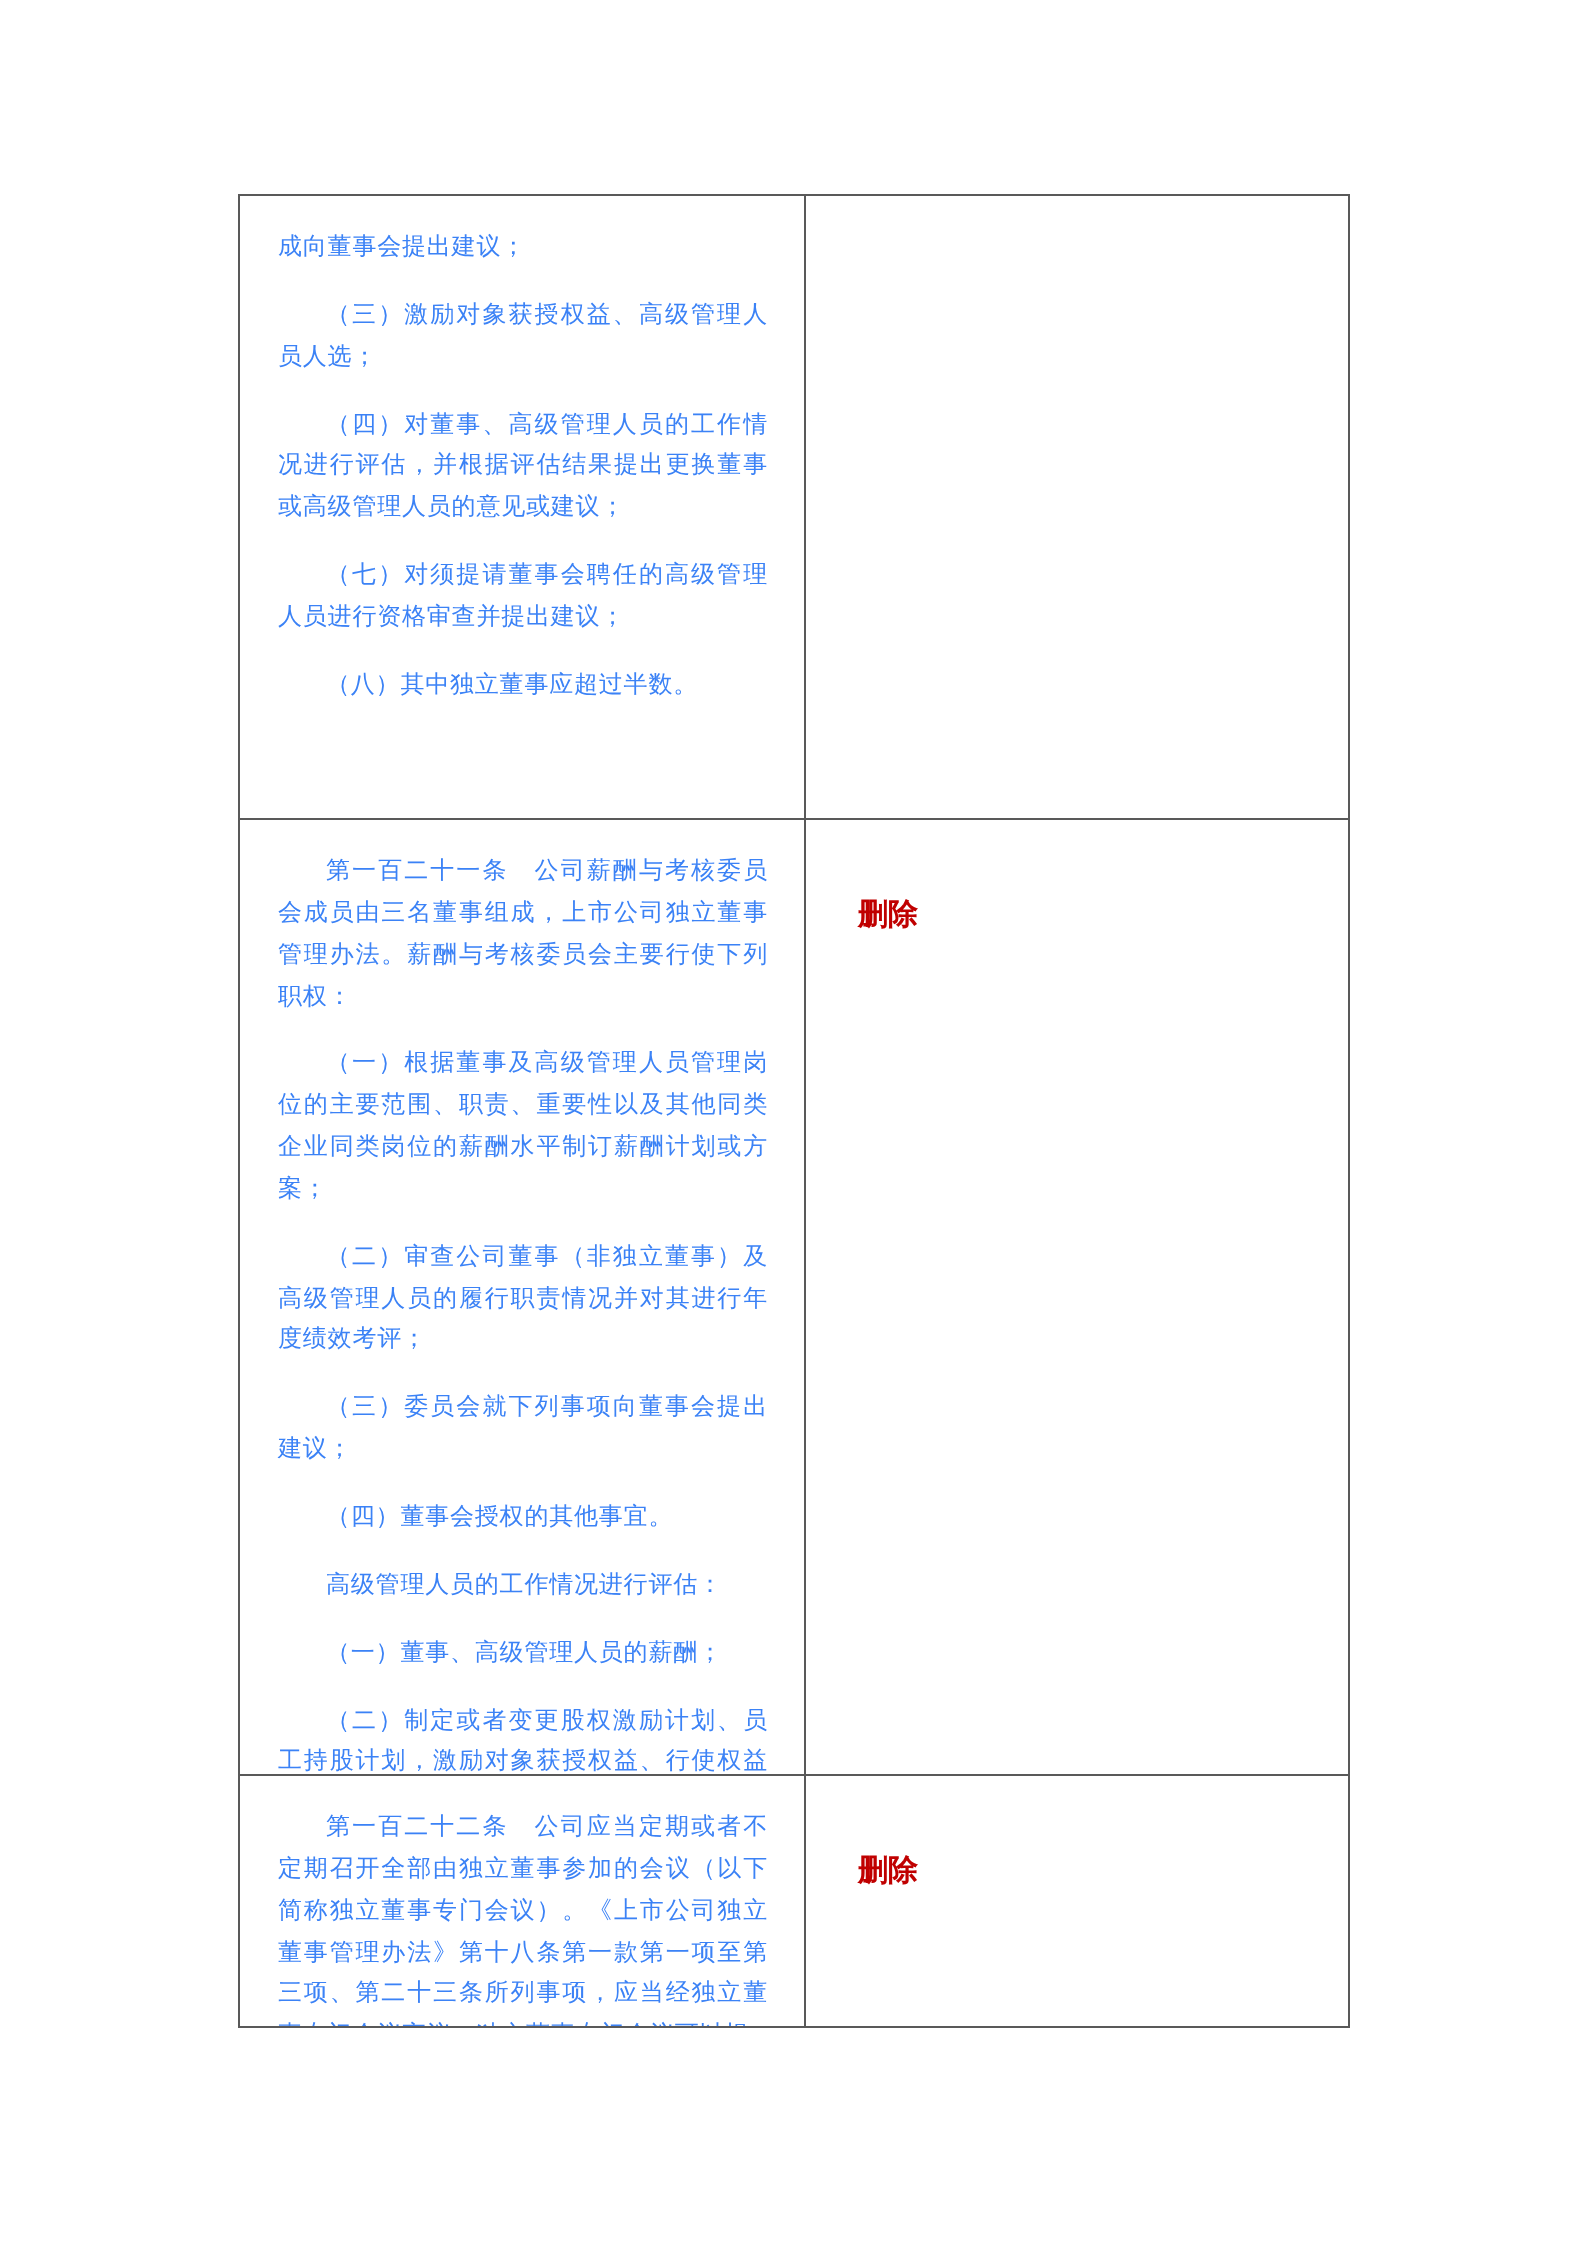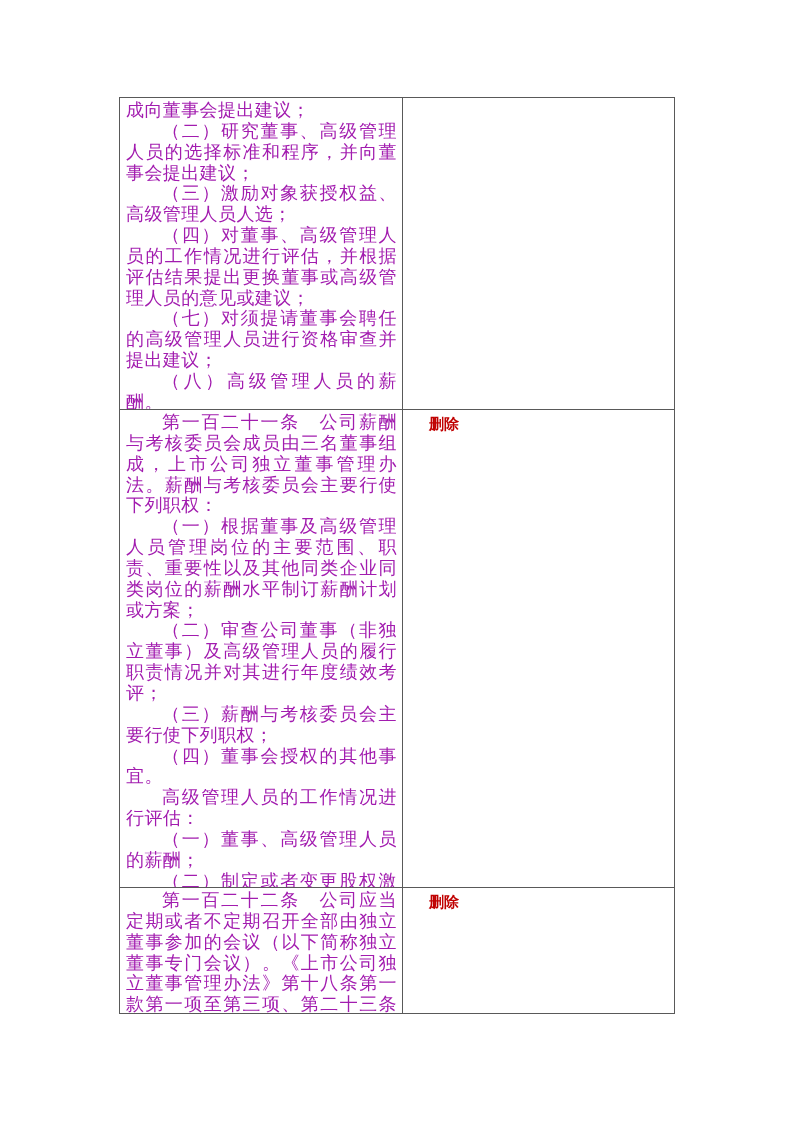--- a/index.html
+++ b/index.html
@@ -35,58 +35,58 @@
     overflow: hidden;
   }
   .cell-left {
     width: 283px;
     border-right: 1px solid #595959;
     padding: 2px 5px 0 6px;
   }
   .cell-right {
     flex: 1;
     padding: 4px 4px 0 26px;
+    margin-top: 34px;
   }
   .cell-left p {
-    margin: 0;
-    font-size: 18px;
+    margin: 13px;
+    font-size: 12px;
     line-height: 20.85px;
     text-align: justify;
     letter-spacing: 0.4px;
-    color: #a21caf;
+    color: #3b82f6;
   }
   .cell-left p.indent { text-indent: 2em; }
   .del-note {
     font-weight: bold;
     font-size: 15px;
     line-height: 20px;
   }
 </style>
 </head>
 <body>
 
 <div class="page">
   <div class="doc-table" style="border-color: rgb(89, 89, 89);">
       <div class="trow">
         <div class="cell cell-left">
           <p>成向董事会提出建议；</p>
-          <p class="indent">（二）研究董事、高级管理人员的选择标准和程序，并向董事会提出建议；</p>
           <p class="indent">（三）激励对象获授权益、高级管理人员人选；</p>
           <p class="indent">（四）对董事、高级管理人员的工作情况进行评估，并根据评估结果提出更换董事或高级管理人员的意见或建议；</p>
           <p class="indent">（七）对须提请董事会聘任的高级管理人员进行资格审查并提出建议；</p>
-          <p class="indent">（八）高级管理人员的薪酬。</p>
+          <p class="indent">（八）其中独立董事应超过半数。</p>
         </div>
         <div class="cell cell-right"></div>
       </div>
       <div class="trow">
         <div class="cell cell-left">
           <p class="indent">第一百二十一条　公司薪酬与考核委员会成员由三名董事组成，上市公司独立董事管理办法。薪酬与考核委员会主要行使下列职权：</p>
           <p class="indent">（一）根据董事及高级管理人员管理岗位的主要范围、职责、重要性以及其他同类企业同类岗位的薪酬水平制订薪酬计划或方案；</p>
           <p class="indent">（二）审查公司董事（非独立董事）及高级管理人员的履行职责情况并对其进行年度绩效考评；</p>
-          <p class="indent">（三）薪酬与考核委员会主要行使下列职权；</p>
+          <p class="indent">（三）委员会就下列事项向董事会提出建议；</p>
           <p class="indent">（四）董事会授权的其他事宜。</p>
           <p class="indent">高级管理人员的工作情况进行评估：</p>
           <p class="indent">（一）董事、高级管理人员的薪酬；</p>
           <p class="indent">（二）制定或者变更股权激励计划、员工持股计划，激励对象获授权益、行使权益条件成就；</p>
           <p class="indent">（四）法律、行政法规、中国证监会规定和公司章程规定的其他事项。</p>
         </div>
         <div class="cell cell-right">
           <div class="del-note" style="color: rgb(192, 0, 0);">删除</div>
         </div>
       </div>

